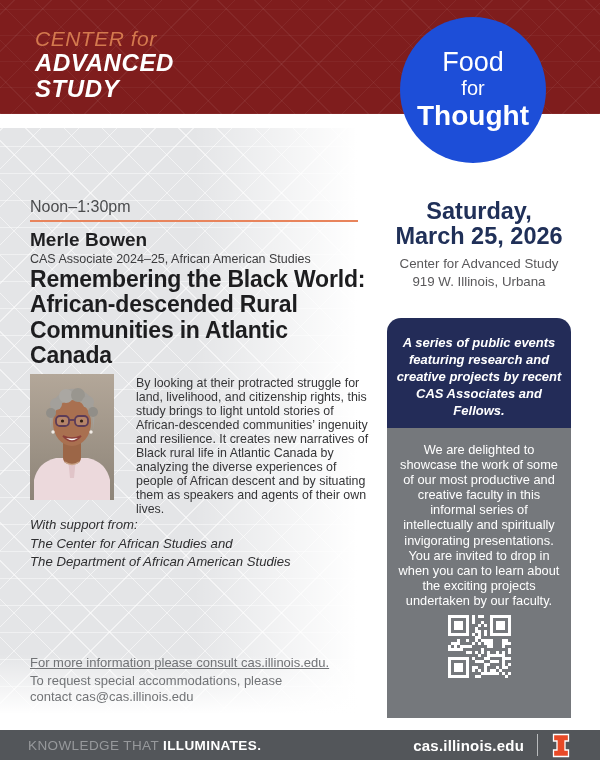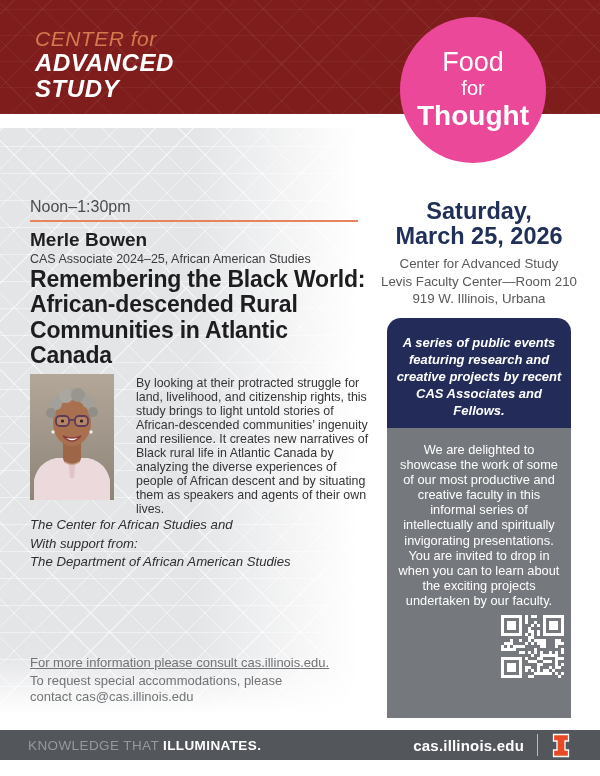--- a/index.html
+++ b/index.html
@@ -17,21 +17,21 @@
       repeating-linear-gradient(45deg,rgba(255,255,255,.05) 0 1px,transparent 1px 26px),
       repeating-linear-gradient(-45deg,rgba(255,255,255,.05) 0 1px,transparent 1px 26px),
       repeating-linear-gradient(0deg,rgba(255,255,255,.04) 0 1px,transparent 1px 26px);
   }
   .logo{position:absolute;left:35px;top:27px;line-height:1.1;z-index:2;}
   .logo-top{color:#d4794e;font-size:21px;font-weight:500;letter-spacing:.5px;}
   .logo-main{color:#ffffff;font-size:24px;font-weight:700;letter-spacing:.6px;}
   
   .badge{
     position:absolute;left:400px;top:17px;width:146px;height:146px;border-radius:50%;
-    background:#ec4899;z-index:3;display:flex;flex-direction:column;align-items:center;
+    background:#1d4ed8;z-index:3;display:flex;flex-direction:column;align-items:center;
     justify-content:center;color:#fff;text-align:center;
   }
   .badge-l1{font-size:27px;font-weight:300;line-height:1.05;}
   .badge-l2{font-size:20px;font-weight:300;line-height:1.15;}
   .badge-l3{font-size:28px;font-weight:800;line-height:1.15;}
   
   .left-panel{
     position:absolute;left:0;top:128px;width:372px;height:586px;
     background:
       linear-gradient(to top,#ffffff 0,rgba(255,255,255,0) 60px),
@@ -69,21 +69,21 @@
     color:#203058;line-height:1.07;}
   .venue{position:absolute;left:-14px;top:255px;width:212px;font-size:13.3px;line-height:1.33;color:#59585a;}
   .navy-box{
     position:absolute;left:0;top:318px;width:184px;height:110px;background:#232c58;
     border-radius:14px 14px 0 0;box-sizing:border-box;padding:17px 6px 0;
     color:#ffffff;font-size:13px;font-style:italic;font-weight:700;line-height:1.3;
   }
   .gray-box{
     position:absolute;left:0;top:428px;width:184px;height:290px;background:#75787c;
     box-sizing:border-box;padding:14px 7px 0;color:#ffffff;font-size:12.8px;line-height:1.18;
-    display:flex;flex-direction:column;align-items:flex-end;
+    display:flex;flex-direction:column;align-items:center;
   }
   .gray-box p{margin:0;}
   .qr{margin-top:7px;width:63px;height:63px;}
   
   .footer{
     position:absolute;left:0;top:730px;width:600px;height:30px;background:#53565a;
     display:flex;align-items:center;box-sizing:border-box;padding:0 30px 0 28px;
   }
   .tagline{font-size:13.5px;letter-spacing:.4px;}
   .tagline-light{color:#97999c;font-weight:500;}
@@ -156,42 +156,41 @@
 
         <circle cx="23" cy="58" r="1.7" fill="#f2ece6"></circle>
         <circle cx="61" cy="58" r="1.7" fill="#f2ece6"></circle>
 
         <path d="M35,88 Q42,93 49,88" fill="none" stroke="#c9a489" stroke-width="1.4"></path>
       </svg>
       <p class="abstract">By looking at their protracted struggle for land, livelihood, and citizenship rights, this study brings to light untold stories of African-descended communities’ ingenuity and resilience. It creates new narratives of Black rural life in Atlantic Canada by analyzing the diverse experiences of people of African descent and by situating them as speakers and agents of their own lives.</p>
     </div>
 
     <div class="support">
+      <div>With support from:</div>
       <div>The Center for African Studies and</div>
-      <div>With support from:</div>
       <div>The Department of African American Studies</div>
     </div>
 
     <div class="info">
       <p>For more information please consult cas.illinois.edu.</p>
       <div class="two-line">
         <div>To request special accommodations, please</div>
         <div>contact cas@cas.illinois.edu</div>
       </div>
     </div>
   </div>
 
   <div class="right-col">
     <div class="date">
       <div>Saturday,</div>
       <div>March 25, 2026</div>
     </div>
     <div class="venue">
       <div>Center for Advanced Study</div>
-      <div>Levis Faculty Center—Room 210</div>
       <div>919 W. Illinois, Urbana</div>
     </div>
     <div class="navy-box">
       <p style="margin:0">A series of public events featuring research and creative projects by recent CAS Associates and Fellows.</p>
     </div>
     <div class="gray-box">
       <p>We are delighted to showcase the work of some of our most productive and creative faculty in this informal series of intellectually and spiritually invigorating presentations. You are invited to drop in when you can to learn about the exciting projects undertaken by our faculty.</p>
       <svg class="qr" id="qr-svg" viewBox="0 0 63 63" aria-hidden="true">
           <rect x="0" y="0" width="3" height="3" fill="#ffffff"></rect>
           <rect x="3" y="0" width="3" height="3" fill="#ffffff"></rect>

